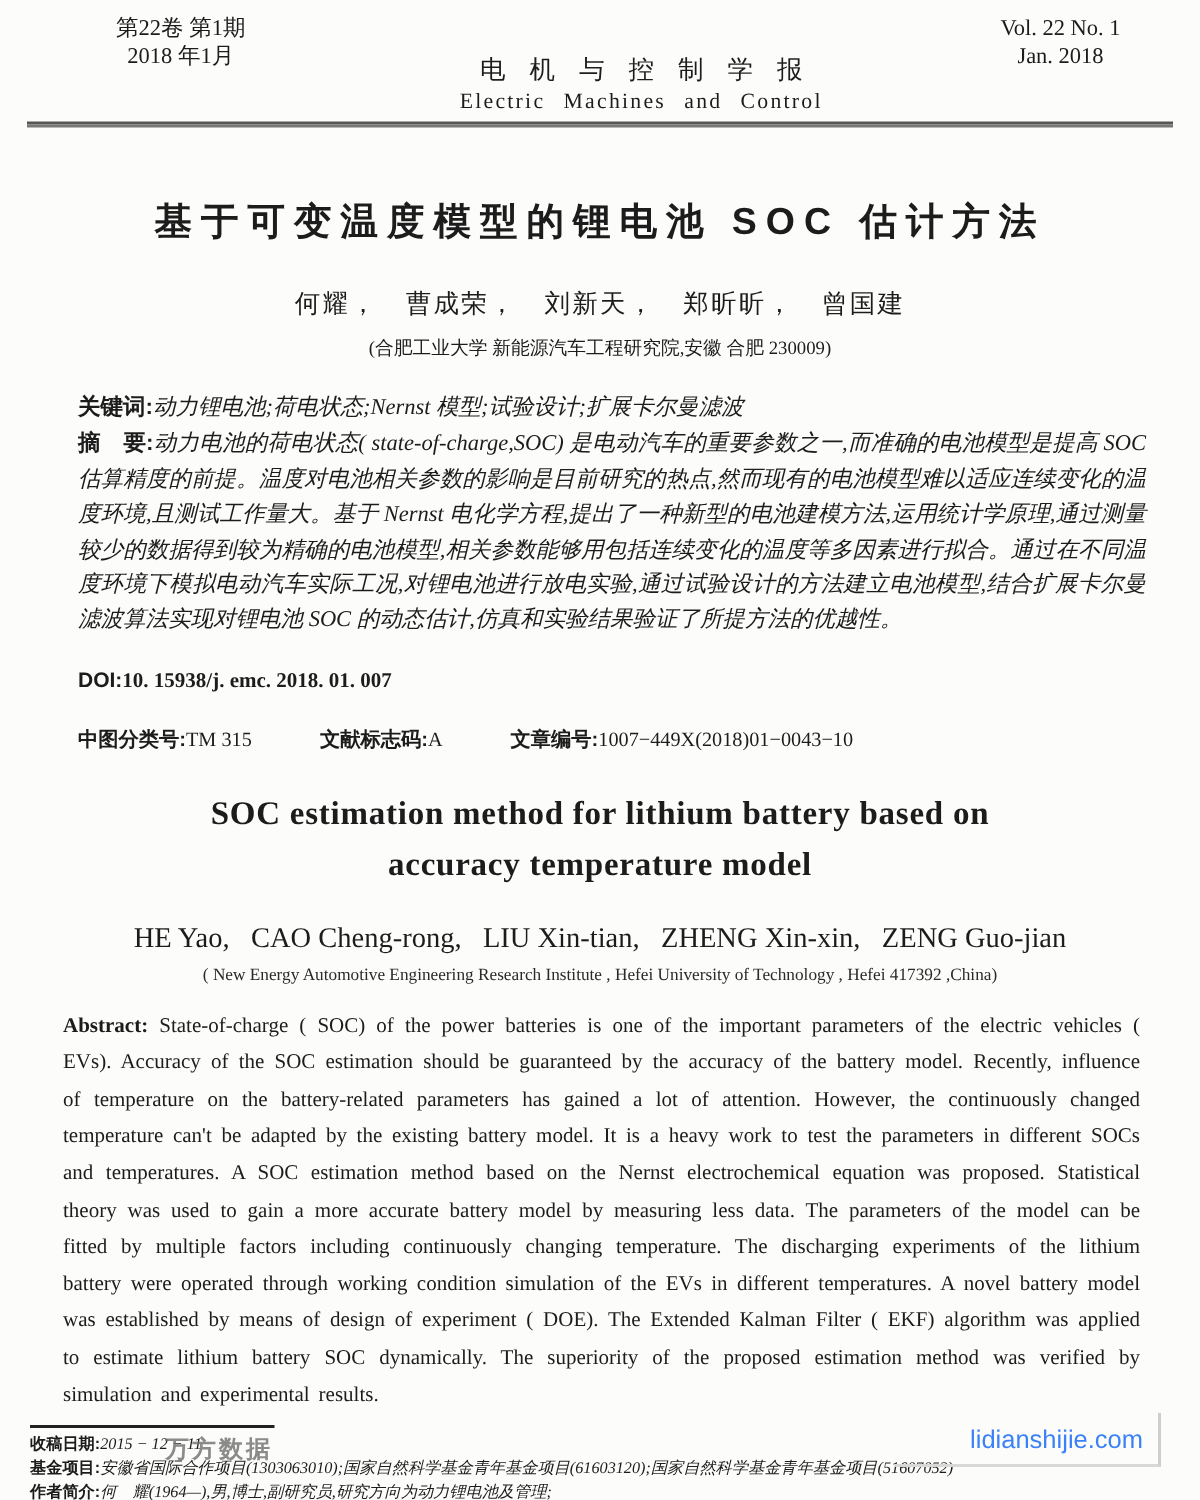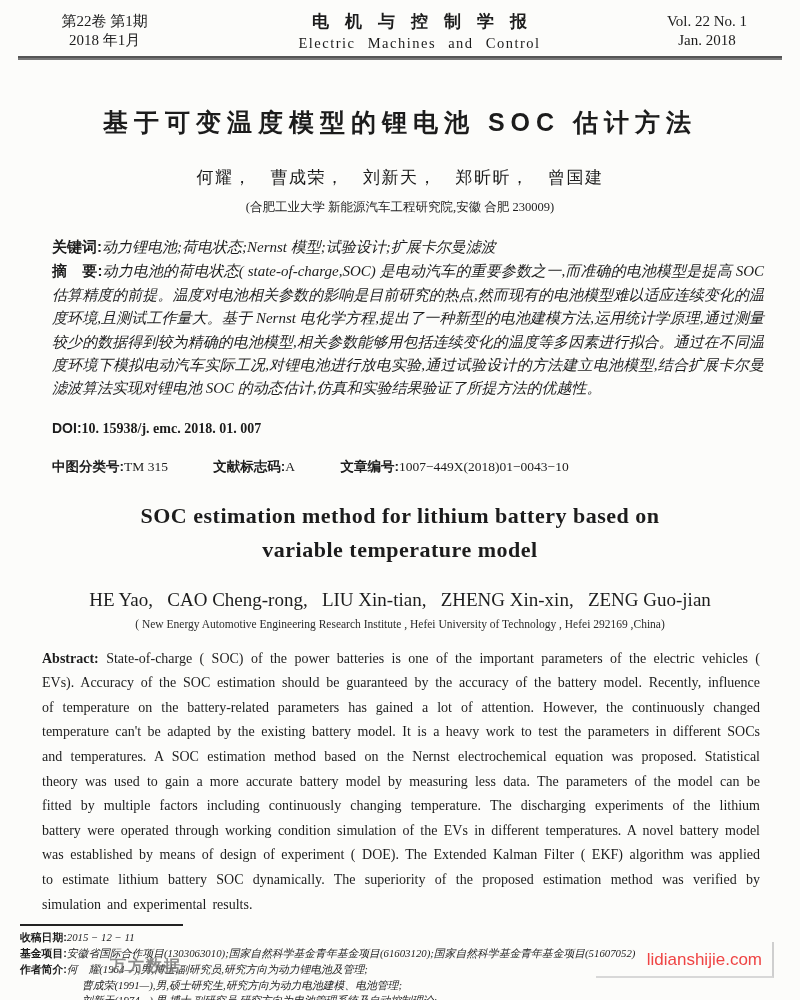--- a/index.html
+++ b/index.html
@@ -3,25 +3,25 @@
 <meta charset="utf-8">
 <style>
   * { margin:0; padding:0; box-sizing:border-box; }
   html,body { background:#e8e8e8; }
   .page {
     position:relative; width:800px; height:1000px; margin:0 auto;
     background:#fcfcfa; overflow:hidden; color:#1c1c1c;
     font-family:"Liberation Serif","DejaVu Serif",serif;
   }
   
-  .jheader { display:flex; padding:10px 28px 0 12px; align-items:center; }
+  .jheader { display:flex; padding:10px 28px 0 28px; align-items:flex-start; }
   .jh-left { width:185px; text-align:center; font-size:15px; line-height:19px; }
   .jh-center { flex:1; text-align:center; }
   .jh-right { width:130px; text-align:center; font-size:15px; line-height:19px; }
-  .jt-zh { font-size:17px; letter-spacing:16px; text-indent:16px; font-weight:700; }
+  .jt-zh { font-size:17px; letter-spacing:16px; text-indent:16px; font-weight:400;margin-top:25px; }
   .jt-en { font-size:14.5px; letter-spacing:1.5px; word-spacing:7px; margin-top:2px; }
   .double-rule { margin:4px 18px 0 18px; height:4px;
     border-top:2.5px solid #555; border-bottom:2px solid #777; }
   
   .title-zh { margin-top:46px; text-align:center; font-size:25px; font-weight:700;
     letter-spacing:6px; font-family:"Liberation Sans","DejaVu Sans",sans-serif; }
   .authors-zh { margin-top:27px; text-align:center; font-size:17px; letter-spacing:1.5px; }
   .affil-zh { margin-top:10px; text-align:center; font-size:12.5px; }
   
   .abstract-zh { margin:19px 36px 0 52px; font-size:15px; line-height:23.4px; text-align:justify; }
@@ -44,21 +44,21 @@
   .foot-sep { margin:7px 0 4px 20px; width:163px; border-top:2px solid #222; }
   .footnotes { margin:0 18px 0 20px; font-size:10.8px; line-height:15.8px; }
   .footnotes .lbl { font-size:10.8px; }
   .fn-indent { padding-left:62px; }
   
   .wm-wanfang { position:absolute; left:110px; top:956px; font-size:16px; letter-spacing:2px;
     color:#6f6f6f; font-weight:600; opacity:0.8;
     font-family:Liberation Mono, monospace; }
   .wm-corner { position:absolute; left:596px; top:942px; width:178px; height:36px;
     border-right:2px solid #cfcfcf; border-bottom:2px solid #d8d8d8; }
-  .wm-site { position:absolute; right:38px; top:950px; font-size:17px; color:#ef4444;
+  .wm-site { position:absolute; right:38px; top:950px; font-size:17px; color:#3b82f6;
     font-family:"Liberation Sans","DejaVu Sans",sans-serif; }
 </style>
 </head>
 <body>
 
 <div class="page">
 
   <header class="jheader">
     <div class="jh-left">
       <div>第22卷 第1期</div>
@@ -84,24 +84,24 @@
     <p><span class="lbl">关键词:</span><span class="kai">动力锂电池;荷电状态;Nernst 模型;试验设计;扩展卡尔曼滤波</span></p>
     <p><span class="lbl">摘　要:</span><span class="kai">动力电池的荷电状态( state-of-charge,SOC) 是电动汽车的重要参数之一,而准确的电池模型是提高 SOC 估算精度的前提。温度对电池相关参数的影响是目前研究的热点,然而现有的电池模型难以适应连续变化的温度环境,且测试工作量大。基于 Nernst 电化学方程,提出了一种新型的电池建模方法,运用统计学原理,通过测量较少的数据得到较为精确的电池模型,相关参数能够用包括连续变化的温度等多因素进行拟合。通过在不同温度环境下模拟电动汽车实际工况,对锂电池进行放电实验,通过试验设计的方法建立电池模型,结合扩展卡尔曼滤波算法实现对锂电池 SOC 的动态估计,仿真和实验结果验证了所提方法的优越性。</span></p>
     <p class="doi-p"><span class="lbl">DOI:</span><span class="val">10. 15938/j. emc. 2018. 01. 007</span></p>
     <p class="clc-p">
       <span class="clc-item"><span class="lbl">中图分类号:</span><span>TM 315</span></span>
       <span class="clc-item"><span class="lbl">文献标志码:</span><span>A</span></span>
       <span class="clc-item"><span class="lbl">文章编号:</span><span>1007−449X(2018)01−0043−10</span></span>
     </p>
   </section>
 
-  <h2 class="title-en"><span>SOC estimation method for lithium battery based on</span><br><span>variable temperature model</span></h2>
+  <h2 class="title-en"><span>SOC estimation method for lithium battery based on</span><br><span>accuracy temperature model</span></h2>
 
   <div class="authors-en">HE Yao,  CAO Cheng-rong,  LIU Xin-tian,  ZHENG Xin-xin,  ZENG Guo-jian</div>
-  <div class="affil-en">( New Energy Automotive Engineering Research Institute , Hefei University of Technology , Hefei 292169 ,China)</div>
+  <div class="affil-en">( New Energy Automotive Engineering Research Institute , Hefei University of Technology , Hefei 417392 ,China)</div>
 
   <section class="abstract-en">
     <p><span class="lbl-en">Abstract:</span> <span>State-of-charge ( SOC) of the power batteries is one of the important parameters of the electric vehicles ( EVs). Accuracy of the SOC estimation should be guaranteed by the accuracy of the battery model. Recently, influence of temperature on the battery-related parameters has gained a lot of attention. However, the continuously changed temperature can't be adapted by the existing battery model. It is a heavy work to test the parameters in different SOCs and temperatures. A SOC estimation method based on the Nernst electrochemical equation was proposed. Statistical theory was used to gain a more accurate battery model by measuring less data. The parameters of the model can be fitted by multiple factors including continuously changing temperature. The discharging experiments of the lithium battery were operated through working condition simulation of the EVs in different temperatures. A novel battery model was established by means of design of experiment ( DOE). The Extended Kalman Filter ( EKF) algorithm was applied to estimate lithium battery SOC dynamically. The superiority of the proposed estimation method was verified by simulation and experimental results.</span></p>
   </section>
 
   <div class="foot-sep"></div>
 
   <section class="footnotes">
     <div><span class="lbl">收稿日期:</span><span class="kai">2015 − 12 − 11</span></div>
     <div><span class="lbl">基金项目:</span><span class="kai">安徽省国际合作项目(1303063010);国家自然科学基金青年基金项目(61603120);国家自然科学基金青年基金项目(51607052)</span></div>

